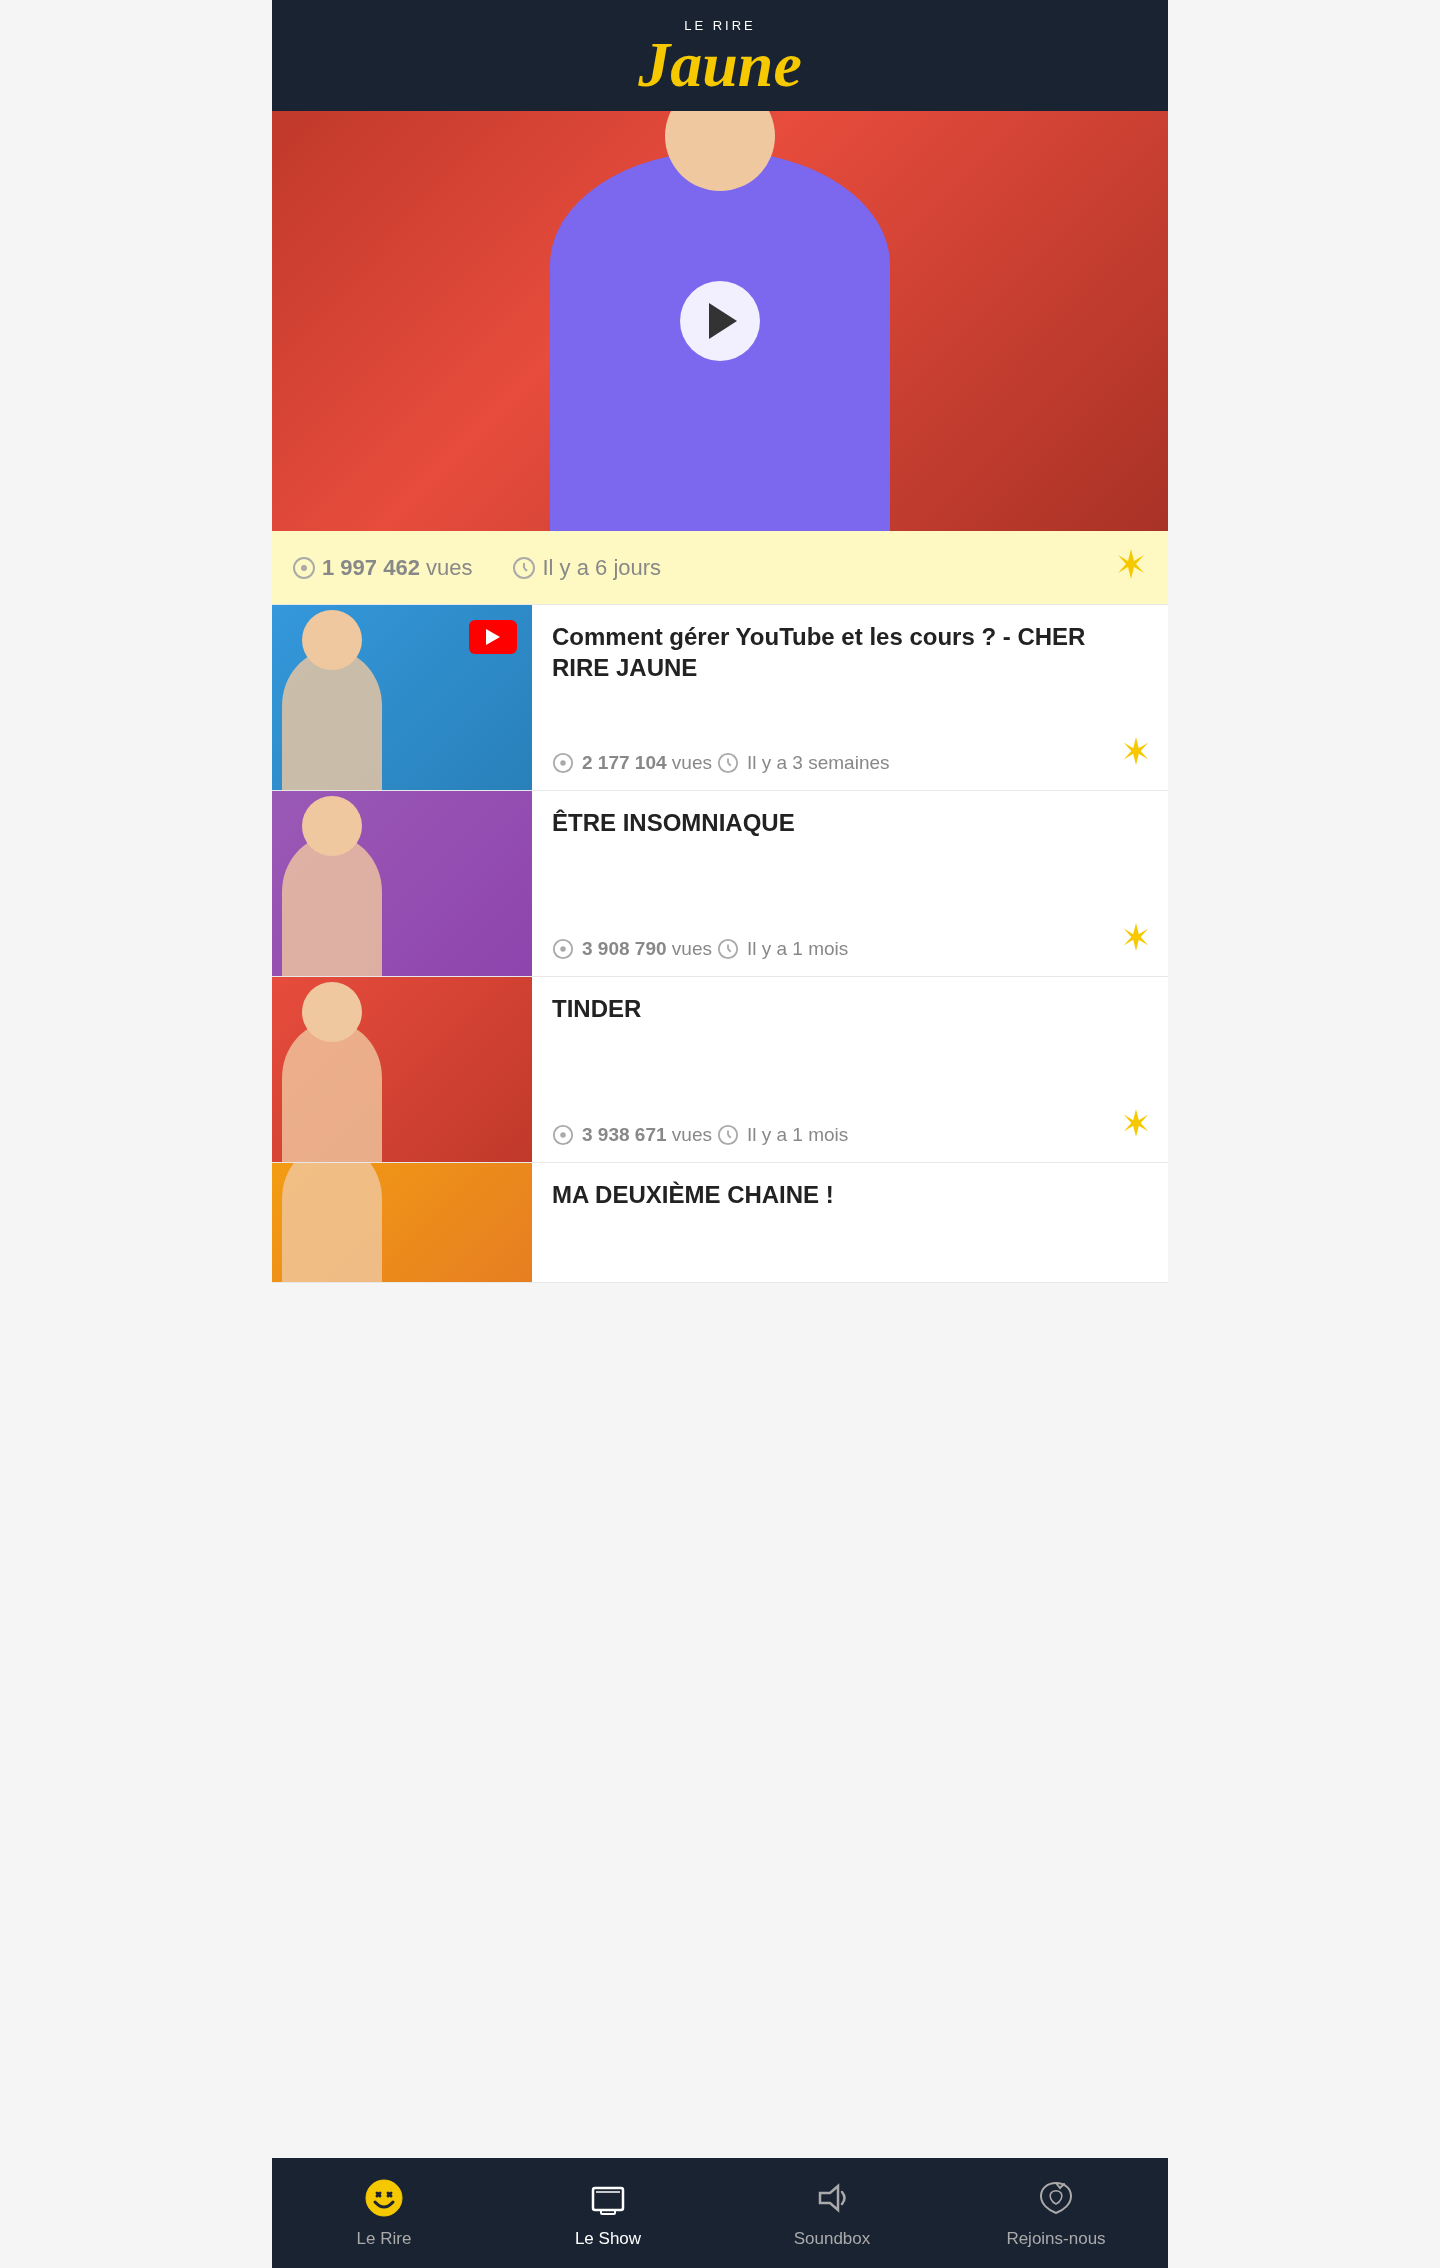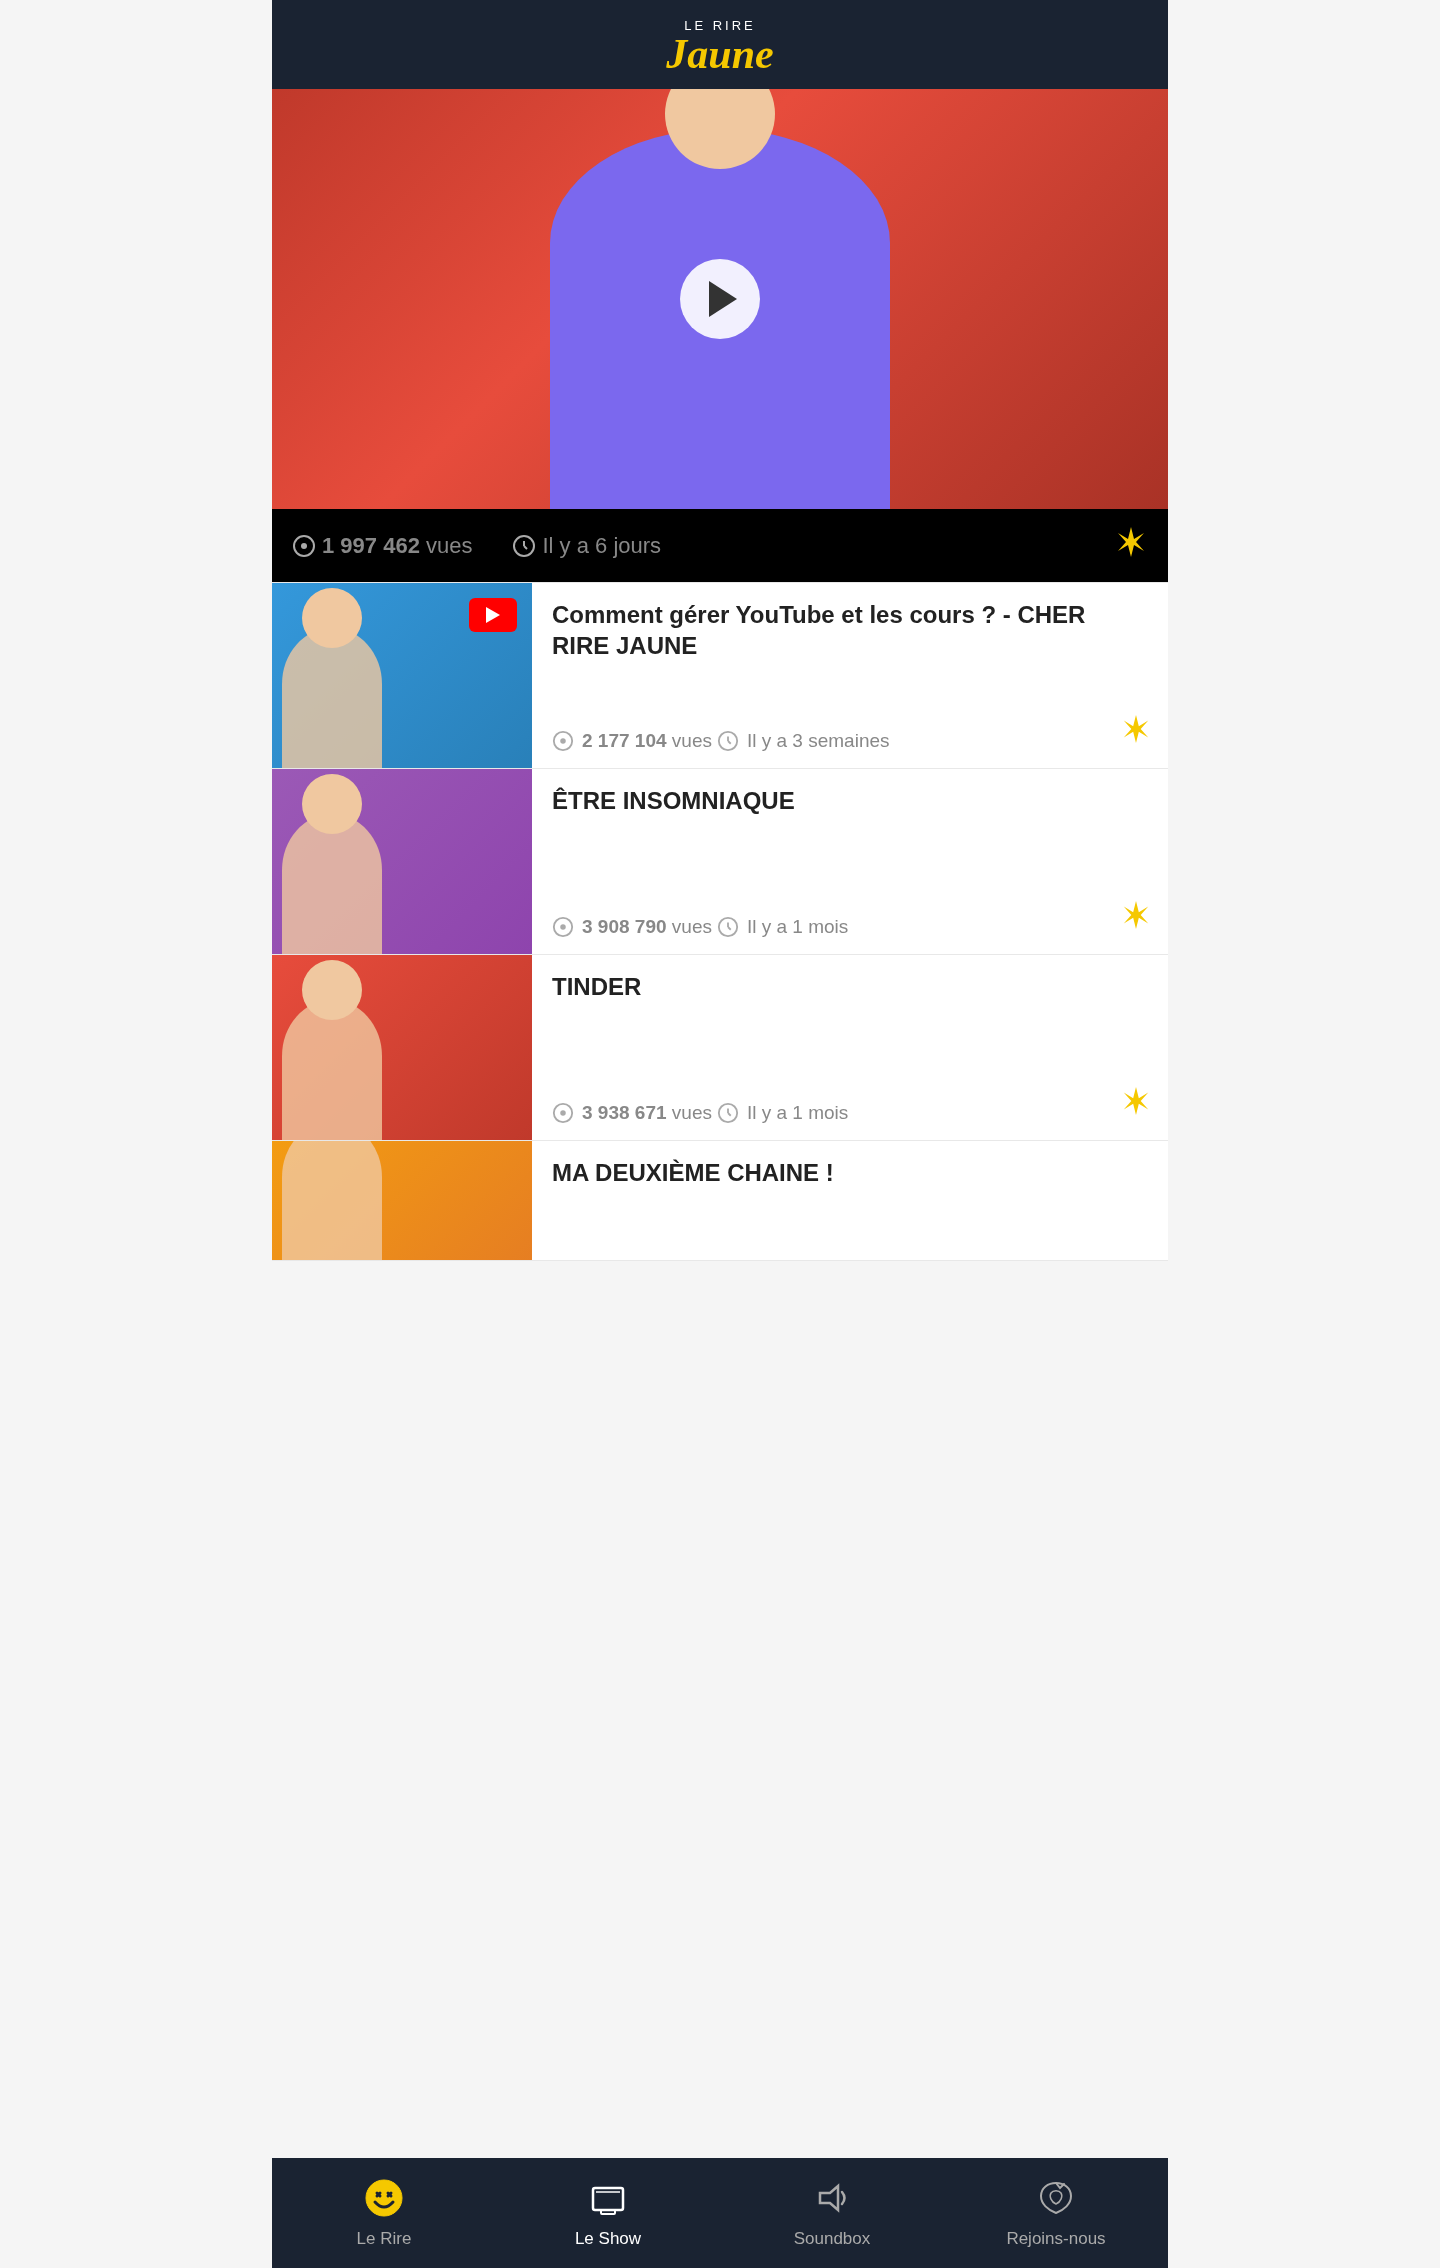--- a/index.html
+++ b/index.html
@@ -27,21 +27,21 @@
       align-items: center;
     }
     .logo-text-top {
       font-size: 13px;
       color: #ffffff;
       letter-spacing: 3px;
       font-weight: 400;
       text-transform: uppercase;
     }
     .logo-text-main {
-      font-size: 42px;
+      font-size: 64px;
       font-weight: 900;
       color: #f5c800;
       font-style: italic;
       line-height: 1;
       font-family: Georgia, serif;
     }
 
     
     .hero-video {
       width: 100%;
@@ -99,21 +99,21 @@
       width: 0;
       height: 0;
       border-top: 18px solid transparent;
       border-bottom: 18px solid transparent;
       border-left: 28px solid #333;
       margin-left: 5px;
     }
 
     
     .stats-bar {
-      background: #000000;
+      background: #fef9c3;
       display: flex;
       align-items: center;
       padding: 16px 20px;
       border-bottom: 1px solid #e8e8e8;
     }
     .stat-item {
       display: flex;
       align-items: center;
       gap: 6px;
       color: #888;

